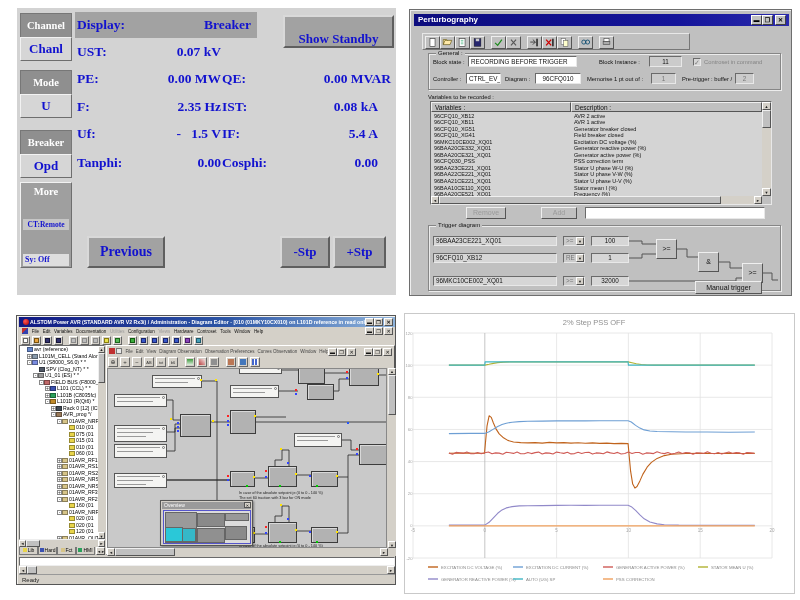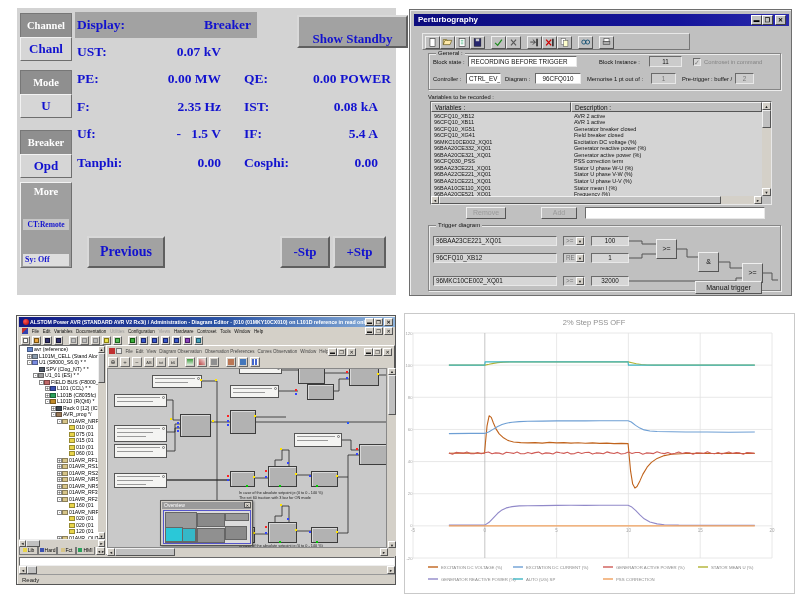--- a/index.html
+++ b/index.html
@@ -20,28 +20,28 @@
   #hmi-more { left:3px; top:174px; width:52px; height:86px; background:#9f9f9f;
     border:1px solid; border-color:#f2f2f2 #6e6e6e #6e6e6e #f2f2f2; }
   #hmi-more .more-t { display:block; text-align:center; color:#fff; font-size:10.5px; margin-top:3px; }
   #hmi-ct { left:2px; top:36px; width:46px; height:11px; background:#c6c6c6;
     font-size:7.5px; line-height:11px; text-align:center; }
   #hmi-sy { left:2px; top:71px; width:46px; height:12px; background:#dedede;
     font-size:8px; line-height:12px; padding:0 2px; }
   #hmi-dispbar { left:58px; top:4px; width:182px; height:26px; background:#a2a2a2;
     font-size:13.5px; line-height:26px; padding:0 6px 0 2px; }
   #hmi-dispbar b { float:right; }
-  #hmi-standby { left:280px; top:7px; width:111px; height:33px; background:#a2a2a2;
+  #hmi-standby { left:266px; top:7px; width:111px; height:33px; background:#a2a2a2;
     color:#1212cf; font-size:13px; text-align:center; line-height:44px;
     border:2px solid; border-color:#d9d9d9 #5f5f5f #5f5f5f #d9d9d9; }
   .hrow { left:0; width:379px; height:16px; font-size:13.5px; }
   .hrow span { position:absolute; white-space:pre; }
   .hrow .l1 { left:60px; }
   .hrow .v1 { right:175px; }
-  .hrow .l2 { left:227px; }
+  .hrow .l2 { left:205px; }
   .hrow .v2 { right:18px; }
   .hrow.mvar .v2 { right:5px; }
   #hmi-status { left:58px; top:167px; width:320px; height:53px; background:#d6d6d6;
     border:2px solid #1c1c1c; border-radius:10px; }
   #hmi-status span { position:absolute; top:7px; font-size:10.5px; }
   .hnav { background:#a2a2a2; color:#1212cf; text-align:center;
     border:2px solid; border-color:#d9d9d9 #5f5f5f #5f5f5f #d9d9d9;
     font-size:14px; height:32px; top:228px; line-height:28px; }
   #hmi-footer { position:absolute; left:0; top:266px; width:379px; height:21px; font-size:13px; }
   #hmi-footer div { position:absolute; top:0; height:21px; line-height:21px; }
@@ -207,21 +207,21 @@
     <div id="hmi-standby" class="abs">Show Standby</div>
     <div id="hmi-rows">
         <div class="abs hrow" style="top: 36px;">
           <span class="l1">UST:</span>
           <span class="v1">0.07 kV</span>
         </div>
         <div class="abs hrow mvar" style="top: 63px;">
           <span class="l1">PE:</span>
           <span class="v1">0.00 MW</span>
           <span class="l2">QE:</span>
-          <span class="v2">0.00 POWER</span>
+          <span class="v2">0.00 MVAR</span>
         </div>
         <div class="abs hrow" style="top: 91px;">
           <span class="l1">F:</span>
           <span class="v1">2.35 Hz</span>
           <span class="l2">IST:</span>
           <span class="v2">0.08 kA</span>
         </div>
         <div class="abs hrow" style="top: 118px;">
           <span class="l1">Uf:</span>
           <span class="v1">-   1.5 V</span>

